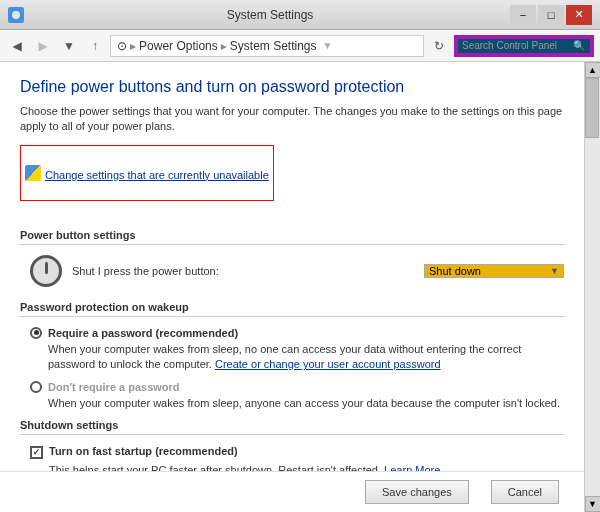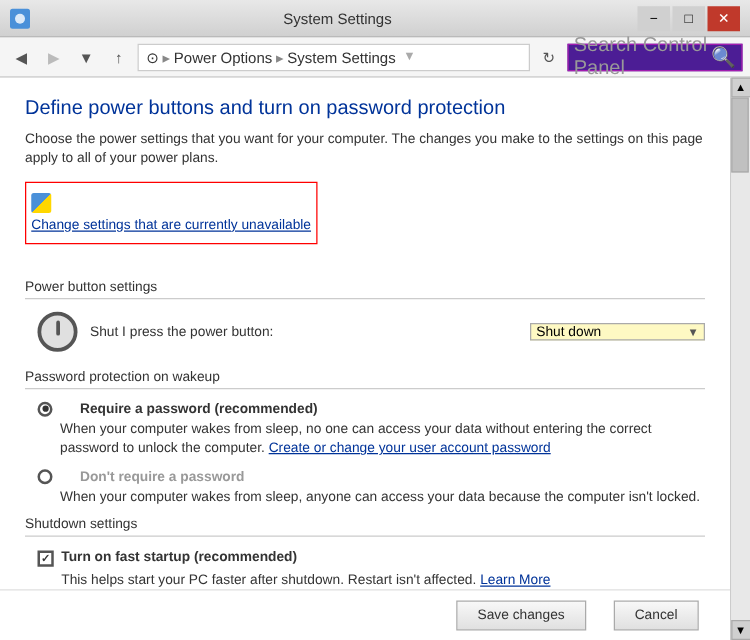--- a/index.html
+++ b/index.html
@@ -70,27 +70,27 @@
       display: flex;
       align-items: center;
       padding: 0 6px;
       font-size: 12px;
       color: #333;
     }
     .path-separator { color: #888; margin: 0 3px; }
     .search-box {
       height: 22px;
       width: 140px;
-      border: 1px solid #a21caf;
-      background: #4c1d95;
+      border: 4px solid #a21caf;
+      background: #0c4a6e;
       display: flex;
       align-items: center;
       padding: 0 4px;
       color: #999;
-      font-size: 16px;
+      font-size: 10px;
     }
 
     
     .main-area {
       display: flex;
       height: calc(512px - 30px - 32px);
     }
     .content {
       flex: 1;
       padding: 16px 20px 8px 20px;
@@ -141,43 +141,42 @@
     .page-desc {
       font-size: 11px;
       color: #333;
       margin-bottom: 10px;
       line-height: 1.4;
     }
 
     
     .change-settings-link {
       display: inline-flex;
-      align-items: flex-start;
+      align-items: flex-end;
       gap: 4px;
       color: #003399;
       text-decoration: underline;
       cursor: pointer;
       font-size: 11px;
       border: 1px solid red;
-      padding: 8px 4px;
+      padding: 19px 4px;
       margin-bottom: 14px;
-      flex-direction: column;
     }
     .shield-icon {
       width: 16px; height: 16px;
       background: linear-gradient(135deg, #4a90d9 50%, #ffd700 50%);
       border-radius: 2px;
       flex-shrink: 0;
     }
 
     
     .section-header {
       font-size: 11px;
       color: #333;
-      font-weight: 400;
+      font-weight: 700;
       border-bottom: 1px solid #ccc;
       padding-bottom: 3px;
       margin-bottom: 10px;
     }
 
     
     .power-button-row {
       display: flex;
       align-items: center;
       gap: 10px;
@@ -203,42 +202,42 @@
     }
     .power-label {
       font-size: 11px;
       color: #333;
       flex: 1;
     }
     .dropdown {
       height: 14px;
       width: 140px;
       border: 1px solid #aaa;
-      background: #fef9c3;
+      background: #eab308;
       display: flex;
       align-items: center;
       padding: 0 4px;
       font-size: 11px;
       cursor: pointer;
       justify-content: space-between;
     }
     .dropdown-arrow {
       font-size: 9px;
       color: #555;
     }
 
     
     .radio-option {
       margin-bottom: 8px;
       padding-left: 10px;
     }
     .radio-row {
       display: flex;
       align-items: center;
-      gap: 22px;
+      gap: 6px;
       margin-bottom: 3px;
     }
     .radio-circle {
       width: 12px; height: 12px;
       border: 2px solid #555;
       border-radius: 50%;
       flex-shrink: 0;
       display: flex; align-items: center; justify-content: center;
       background: white;
     }

